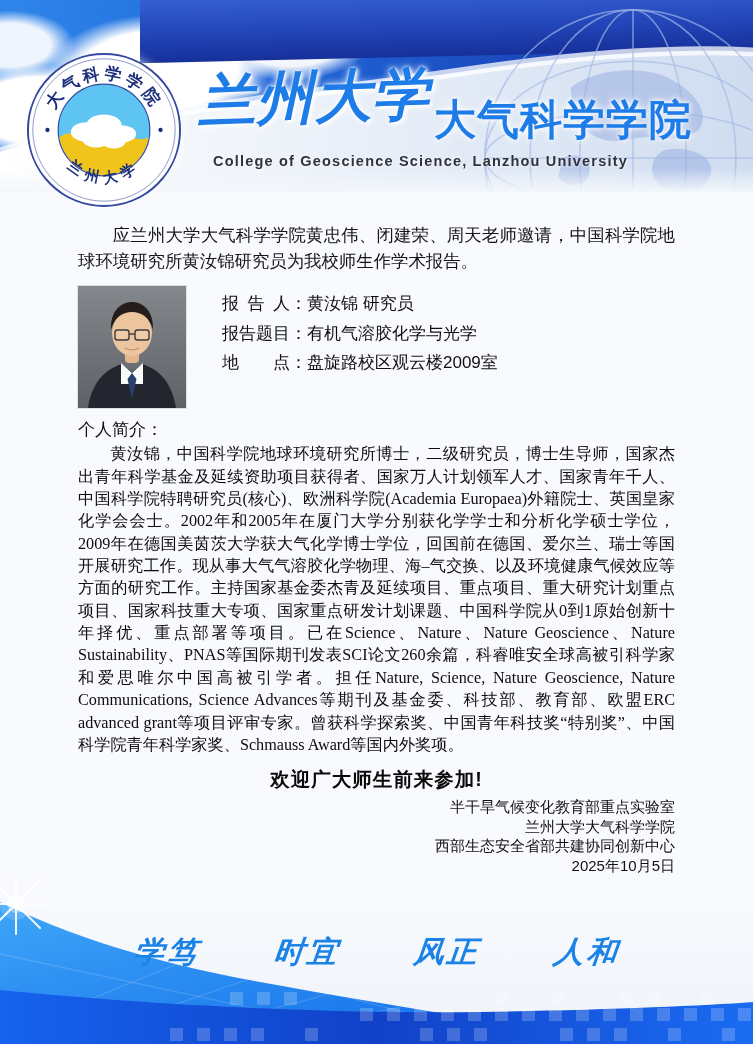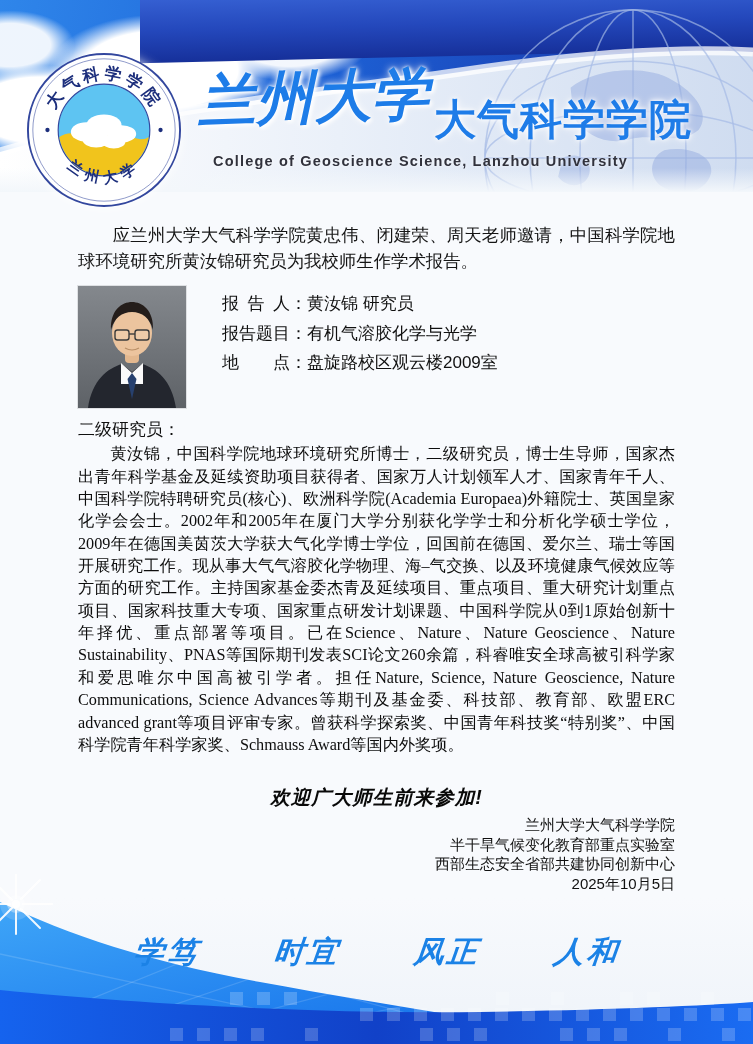--- a/index.html
+++ b/index.html
@@ -43,22 +43,22 @@
     letter-spacing:.5px;color:#090909;}
   .intro{margin:26px 0 0;font-size:17.4px;line-height:1.5;text-indent:2em;
     text-align:justify;color:#151515;}
   .speaker{display:flex;margin-top:12px;}
   .photo{width:108px;height:122px;flex:none;box-shadow:0 0 0 1px rgba(0,0,0,.1);}
   .details{margin-left:36px;padding-top:3px;font-size:17px;line-height:1.74;color:#101010;}
   .dlabel{white-space:pre;text-align:center;}
   .bio-h{margin-top:10px;font-size:17px;color:#101010;}
   .bio{margin:2px 0 4px;font-size:16.2px;line-height:1.38;text-align:justify;text-indent:2em;
     color:#0d0d0d;font-family:Liberation Serif, serif;}
-  .welcome{margin-top:28px;text-align:center;font-size:19.5px;font-weight:bold;
-    font-style:italic;letter-spacing:1px;color:#090909;}
+  .welcome{margin-top:10px;text-align:center;font-size:19.5px;font-weight:bold;
+    letter-spacing:1px;color:#090909;}
   .signature{margin-top:4px;text-align:right;font-size:15px;line-height:1.3;color:#101010;}
   
   .slogan-row{position:absolute;left:0;right:0;top:932px;z-index:6;display:flex;
     justify-content:center;gap:74px;}
   .slogan-item{font-size:30px;font-weight:bold;font-style:italic;color:#1b82e6;
     letter-spacing:3px;transform:skewX(-6deg);}
   .bottomsvg{position:absolute;left:0;bottom:0;width:753px;height:170px;z-index:5;}
 </style>
 </head>
 <body>
@@ -159,28 +159,28 @@
         <path d="M47,62 Q54,66 61,62" fill="none" stroke="#b98e66" stroke-width="1.2"></path>
       </svg>
 
       <div class="details">
         <div><span class="dlabel">报 告 人：</span><span>黄汝锦 研究员</span></div>
         <div><span class="dlabel">报告题目：</span><span>有机气溶胶化学与光学</span></div>
         <div><span class="dlabel">地  点：</span><span>盘旋路校区观云楼2009室</span></div>
       </div>
     </div>
 
-    <div class="bio-h">二级研究员：</div>
+    <div class="bio-h">个人简介：</div>
     <p class="bio">黄汝锦，中国科学院地球环境研究所博士，二级研究员，博士生导师，国家杰出青年科学基金及延续资助项目获得者、国家万人计划领军人才、国家青年千人、中国科学院特聘研究员(核心)、欧洲科学院(Academia Europaea)外籍院士、英国皇家化学会会士。2002年和2005年在厦门大学分别获化学学士和分析化学硕士学位，2009年在德国美茵茨大学获大气化学博士学位，回国前在德国、爱尔兰、瑞士等国开展研究工作。现从事大气气溶胶化学物理、海–气交换、以及环境健康气候效应等方面的研究工作。主持国家基金委杰青及延续项目、重点项目、重大研究计划重点项目、国家科技重大专项、国家重点研发计划课题、中国科学院从0到1原始创新十年择优、重点部署等项目。已在Science、Nature、Nature Geoscience、Nature Sustainability、PNAS等国际期刊发表SCI论文260余篇，科睿唯安全球高被引科学家和爱思唯尔中国高被引学者。担任Nature, Science, Nature Geoscience, Nature Communications, Science Advances等期刊及基金委、科技部、教育部、欧盟ERC advanced grant等项目评审专家。曾获科学探索奖、中国青年科技奖“特别奖”、中国科学院青年科学家奖、Schmauss Award等国内外奖项。</p>
 
     <div class="welcome">欢迎广大师生前来参加!</div>
 
     <div class="signature">
+      <div>半干旱气候变化教育部重点实验室</div>
       <div>兰州大学大气科学学院</div>
-      <div>半干旱气候变化教育部重点实验室</div>
       <div>西部生态安全省部共建协同创新中心</div>
       <div>2025年10月5日</div>
     </div>
   </div>
 
   <div class="slogan-row">
     <span class="slogan-item">学笃</span>
     <span class="slogan-item">时宜</span>
     <span class="slogan-item">风正</span>
     <span class="slogan-item">人和</span>

